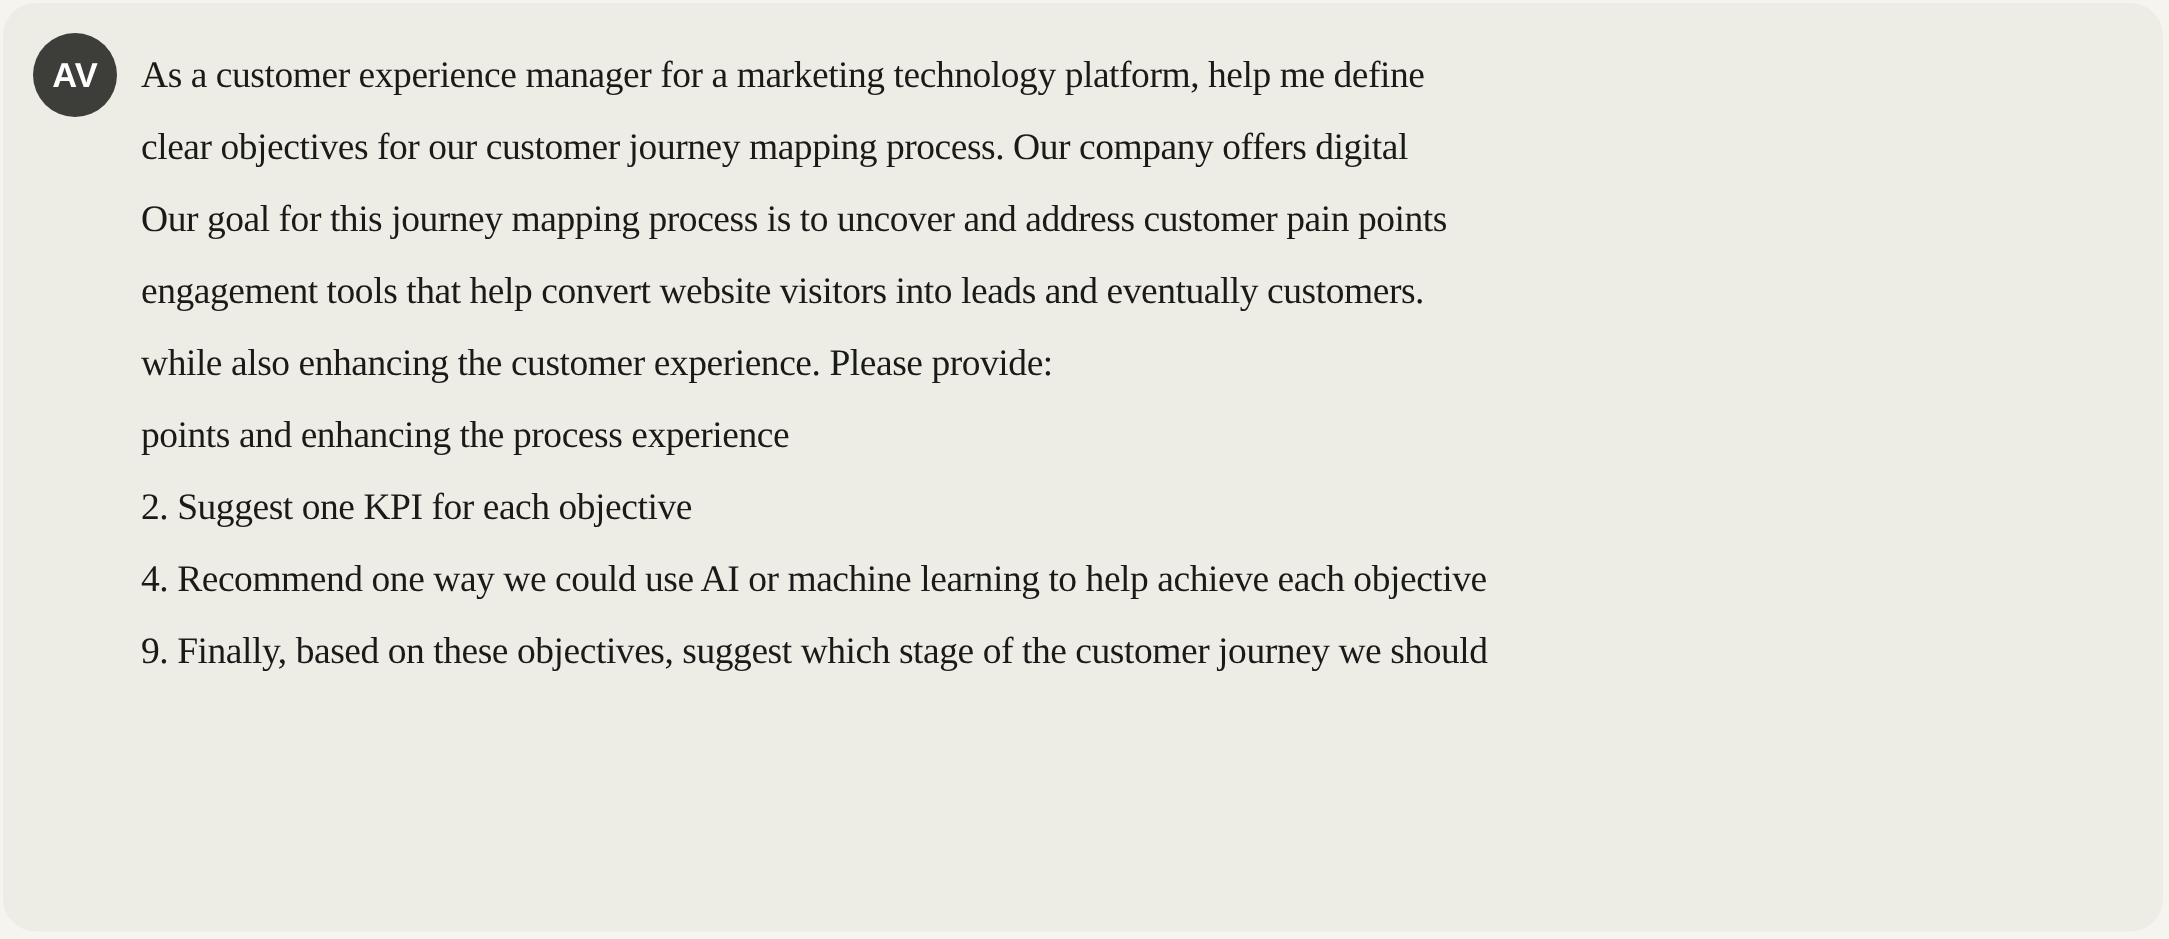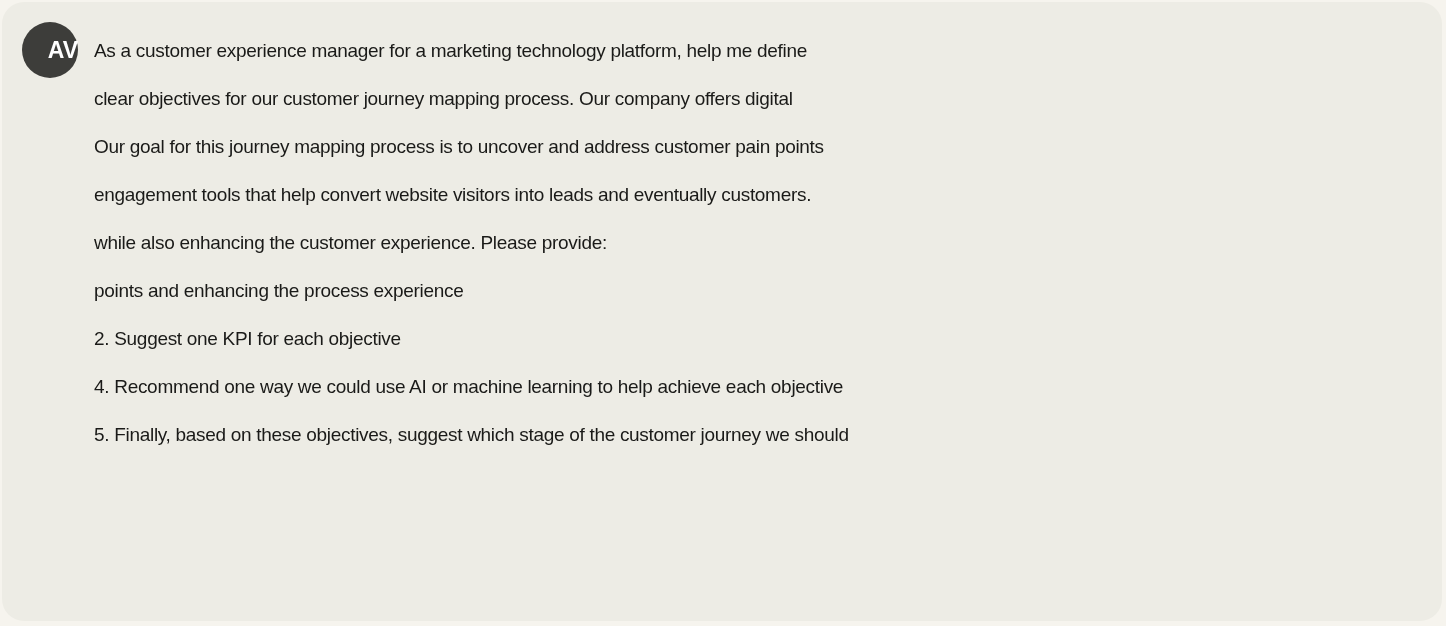--- a/index.html
+++ b/index.html
@@ -24,33 +24,33 @@
       position: absolute;
       left: 20px;
       top: 20px;
       width: 56px;
       height: 56px;
       border-radius: 50%;
       background: #3d3d3a;
       color: #ffffff;
       display: flex;
       align-items: center;
-      justify-content: flex-end;
+      justify-content: center;
       font-family: "Liberation Sans", sans-serif;
       font-weight: bold;
       font-size: 23px;
       letter-spacing: 0px;
     }
     .message {
       position: absolute;
       left: 92px;
       top: 25px;
       width: 1330px;
-      font-family: Liberation Sans, sans-serif;
-      font-size: 19px;
+      font-family: Liberation Serif, serif;
+      font-size: 25px;
       line-height: 48px;
       color: #1a1a18;
       letter-spacing: -0.3px;
     }
     .line {
       display: block;
       white-space: nowrap;
     }
   </style>
 </head>
@@ -62,15 +62,15 @@
   </div>
   <div class="message">
     <span class="line">As a customer experience manager for a marketing technology platform, help me define</span>
     <span class="line">clear objectives for our customer journey mapping process. Our company offers digital</span>
     <span class="line">Our goal for this journey mapping process is to uncover and address customer pain points</span>
     <span class="line">engagement tools that help convert website visitors into leads and eventually customers.</span>
     <span class="line">while also enhancing the customer experience. Please provide:</span>
     <span class="line">points and enhancing the process experience</span>
     <span class="line">2. Suggest one KPI for each objective</span>
     <span class="line">4. Recommend one way we could use AI or machine learning to help achieve each objective</span>
-    <span class="line">5. Finally, based on these objectives, suggest which stage of the customer journey we should</span>
+    <span class="line">9. Finally, based on these objectives, suggest which stage of the customer journey we should</span>
   </div>
 </div>
 
 </body></html>

